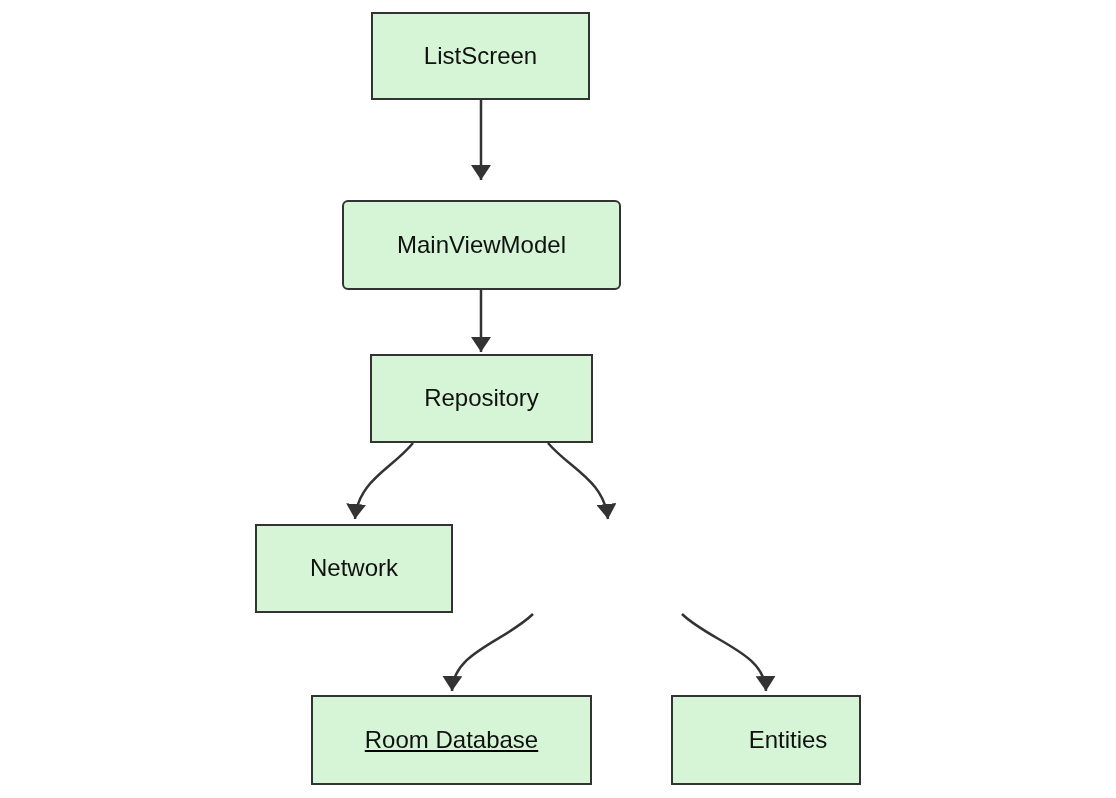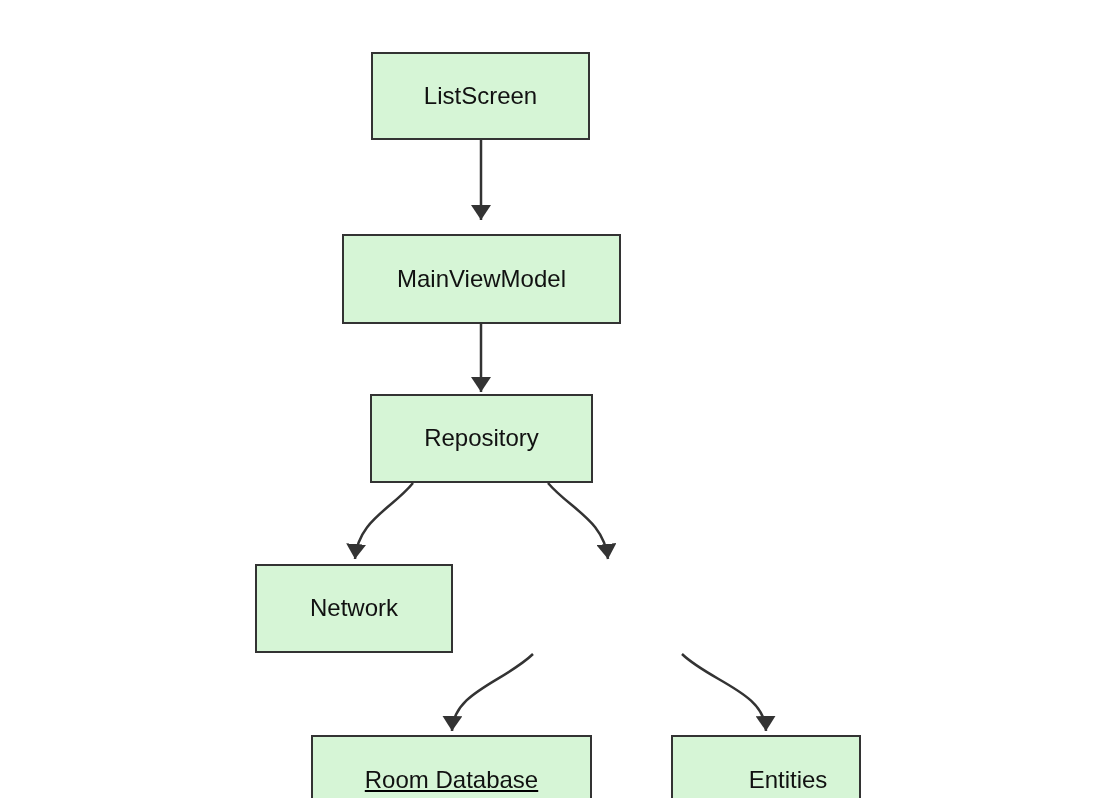--- a/index.html
+++ b/index.html
@@ -10,21 +10,20 @@
     width: 1116px;
     height: 798px;
     background: var(--background, #ffffff);
     font-family: "Liberation Sans", "DejaVu Sans", sans-serif;
     overflow: hidden;
   }
   .canvas {
     position: relative;
     width: 1116px;
     height: 704px;
-    margin-top: 40px;
   }
   .edge-layer {
     position: absolute;
     left: 0;
     top: 0;
   }
   .edge {
     fill: none;
     stroke: var(--edge, #333333);
     stroke-width: 2.5;
@@ -43,21 +42,21 @@
     justify-content: center;
   }
   .node-label {
     color: var(--text, #111111);
     font-size: 24px;
     line-height: 1.2;
     white-space: nowrap;
   }
   
   .n-listscreen   { left: 371px; top: 12px;  width: 219px; height: 88px; }
-  .n-mainviewmodel{ left: 342px; top: 194px; width: 279px; height: 90px; }
+  .n-mainviewmodel{ left: 342px; top: 200px; width: 279px; height: 90px; border-radius: 6px; }
   .n-repository   { left: 370px; top: 354px; width: 223px; height: 89px; text-align: right; }
   .n-network      { left: 255px; top: 524px; width: 198px; height: 89px; }
   .n-dao          { left: 533px; top: 524px; width: 149px; height: 90px; }
   .n-roomdatabase { left: 311px; top: 695px; width: 281px; height: 90px; text-decoration: underline; }
   .n-entities     { left: 671px; top: 695px; width: 190px; height: 90px; padding-left: 44px; }
 </style>
 </head>
 <body>
 
 <div class="canvas">

